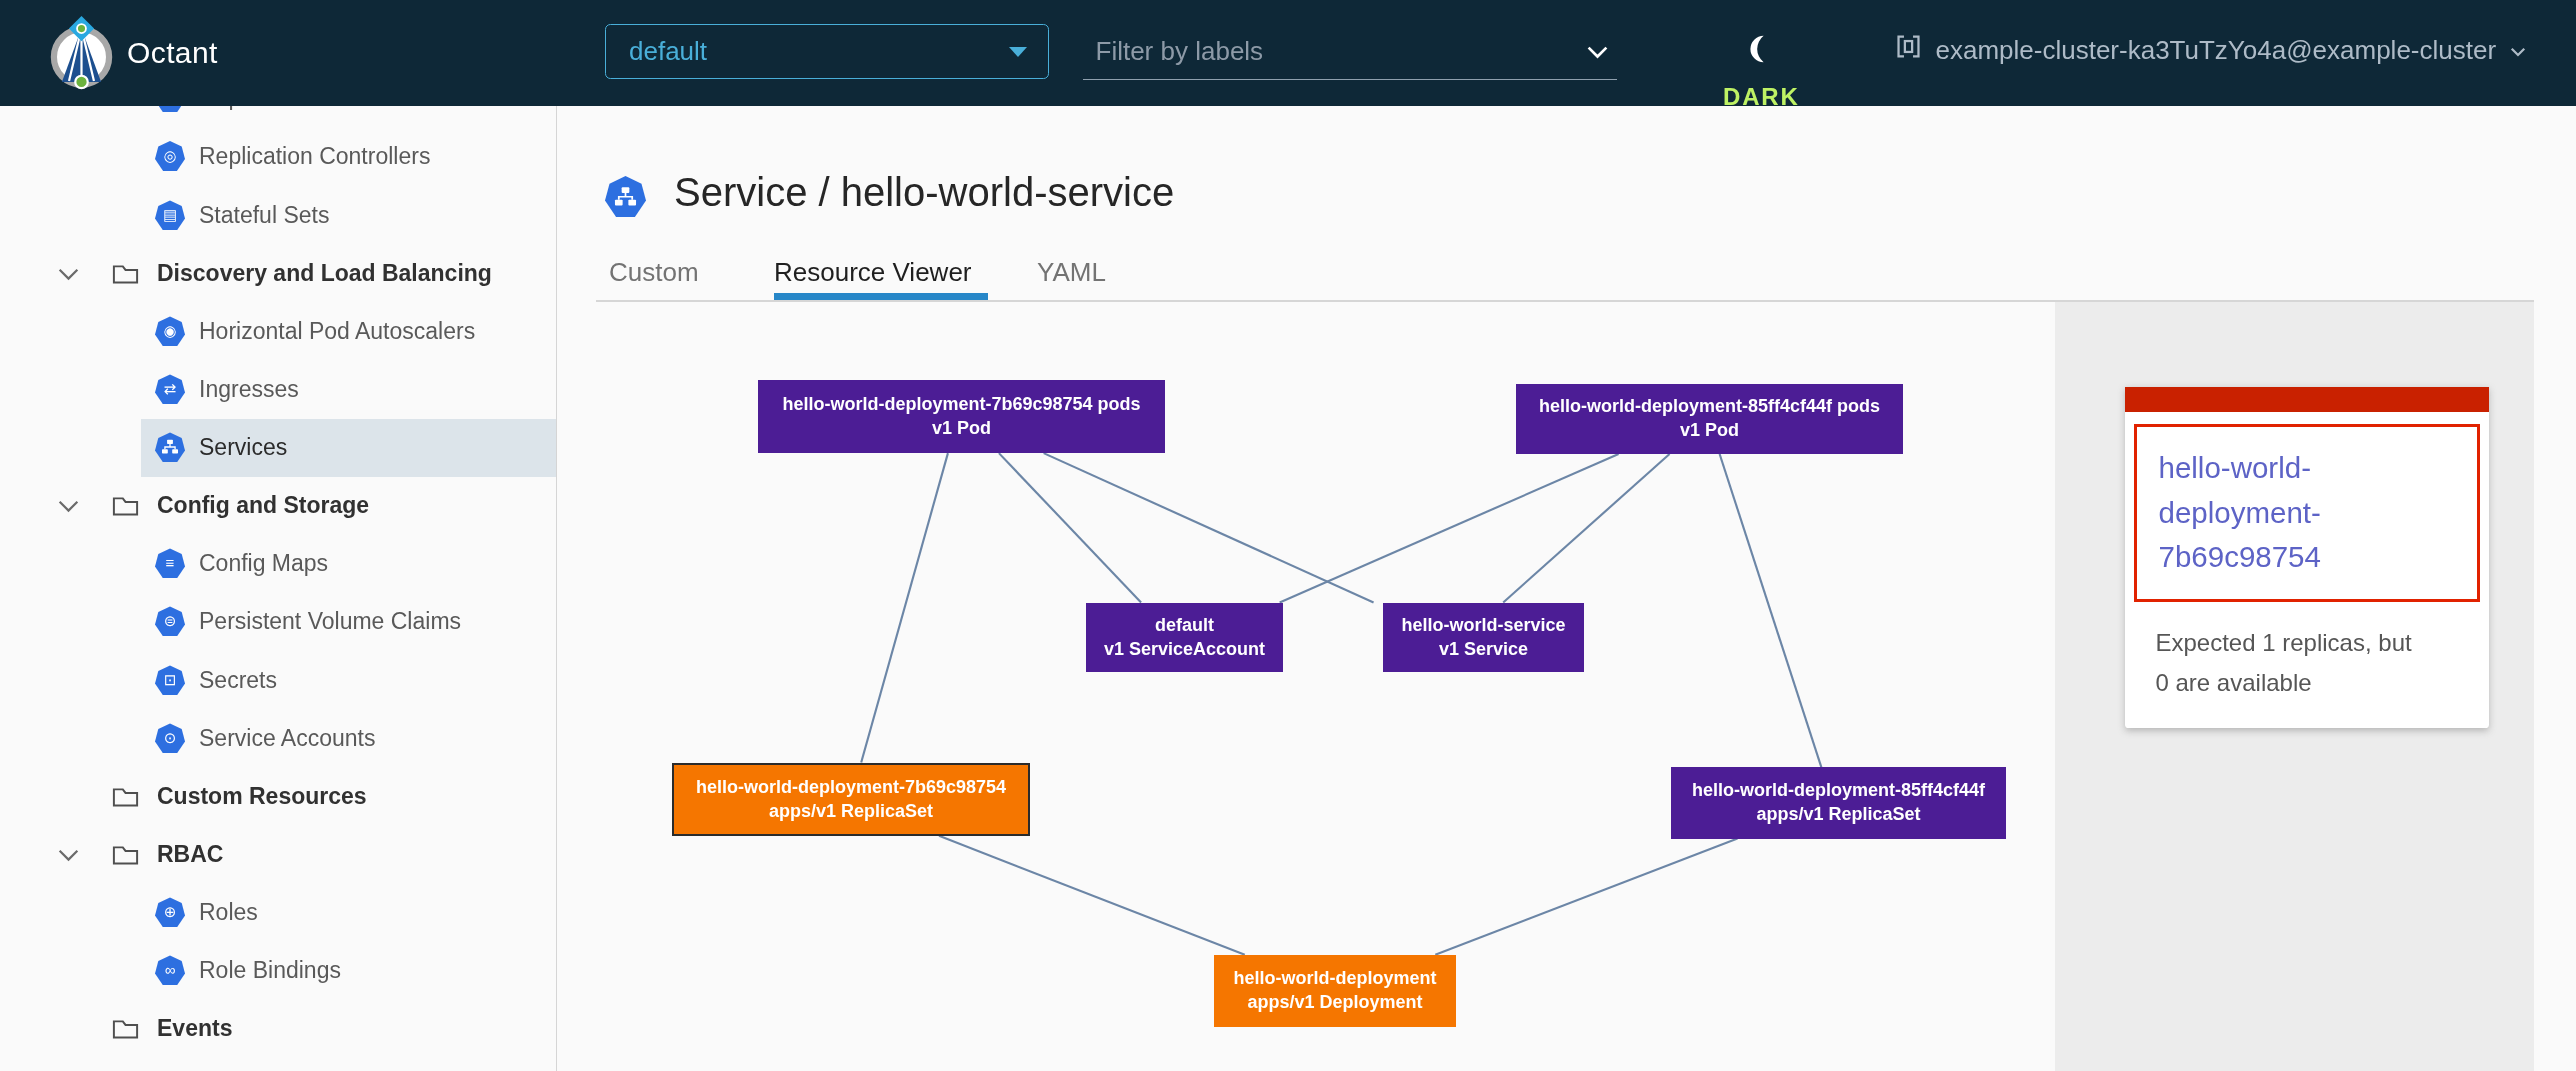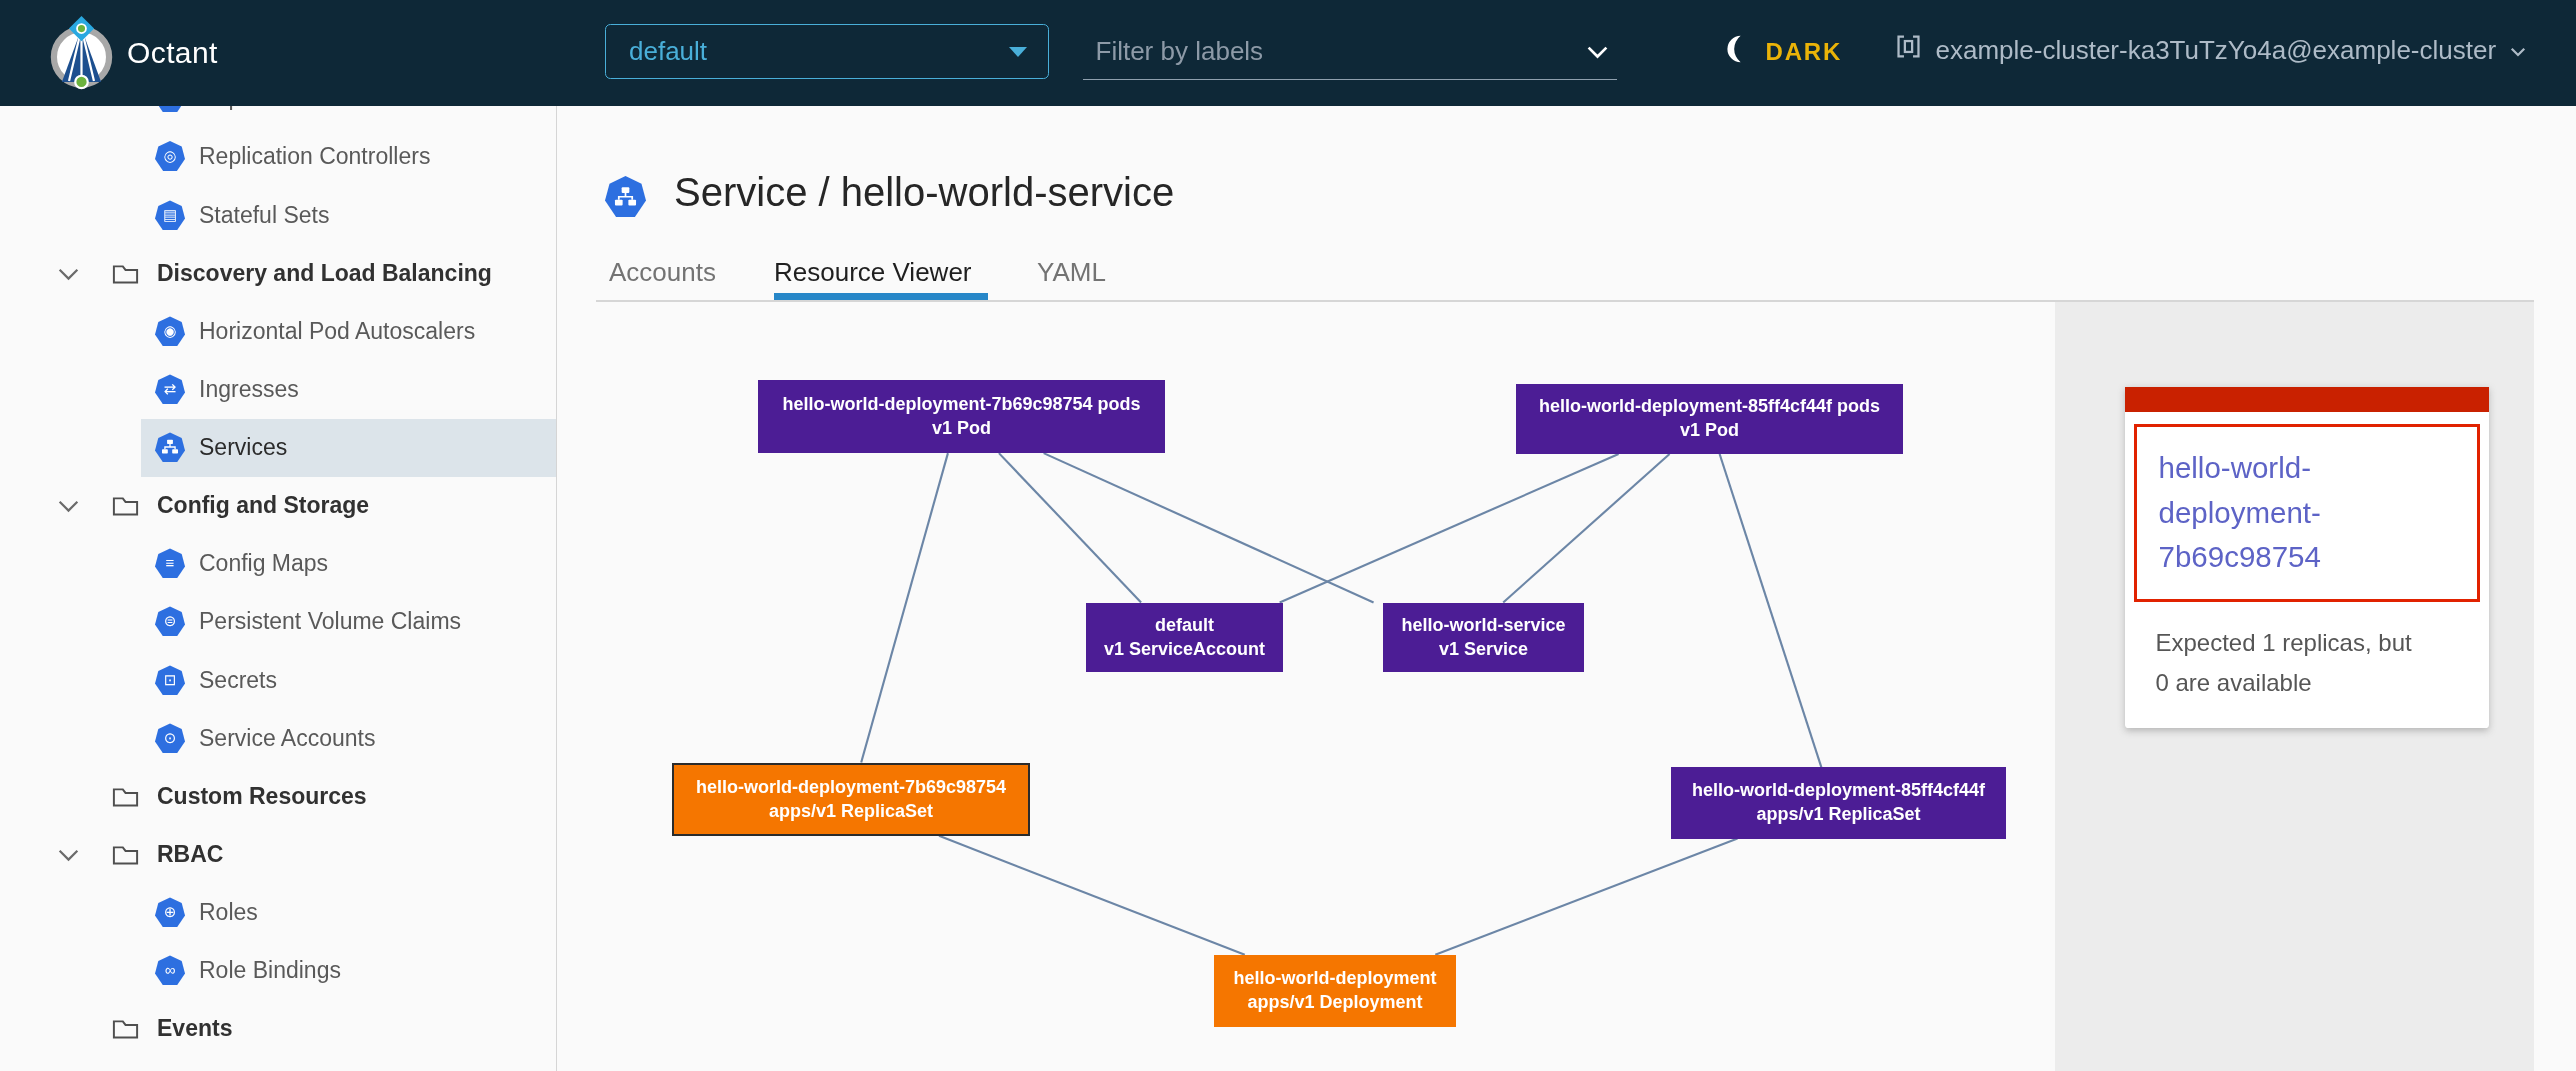--- a/index.html
+++ b/index.html
@@ -15,21 +15,21 @@
     color:#49afd9; font-size:26px; padding-left:23px; cursor:pointer; }
   .ns-caret { position:absolute; right:21.5px; top:22.4px; width:0; height:0;
     border-left:9px solid transparent; border-right:9px solid transparent; border-top:10.7px solid #49afd9; }
   .filter-wrap { position:absolute; left:1083px; top:25px; width:534px; height:55px;
     border-bottom:1.8px solid #8fa0ae; }
   .filter-input { width:483px; height:52px; background:transparent; border:none; outline:none;
     color:#fde047; font-size:26px; padding-left:12.5px; font-family:"Liberation Sans",sans-serif; }
   .filter-input::placeholder { color:#8d9aa7; opacity:1; }
   .filter-chevron { position:absolute; right:7.2px; top:19.7px; }
   .dark-toggle { position:absolute; left:1723px; top:34px; display:flex; align-items:center; gap:12.5px;
-    color:#eab308; font-size:24px; font-weight:bold; letter-spacing:1.8px; cursor:pointer; }
+    color:#bef264; font-size:24px; font-weight:bold; letter-spacing:1.8px; cursor:pointer;flex-direction:column; }
   .context { position:absolute; left:1894px; top:32px; display:flex; align-items:center; gap:12.5px;
     color:#aebbc7; font-size:26px; cursor:pointer; }
 
   
   .sidebar { position:absolute; left:0; top:106px; width:557px; height:965px;
     background:#fafafa; border-right:0.9px solid #d5d5d5; overflow:hidden; }
   .srow { position:absolute; left:0; width:557px; height:58px; cursor:pointer; }
   .srow .hl { position:absolute; left:141px; top:0; width:416px; height:58px; background:#dce4ea; }
   .hept { position:absolute; left:155px; top:13.4px; width:30px; height:30px; background:#2d6fe0;
     clip-path:polygon(50% 0%, 89% 19%, 100% 60%, 73% 100%, 27% 100%, 0% 60%, 11% 19%);
@@ -265,21 +265,21 @@
   <span class="title-icon">
     <svg width="23" height="21.5" viewBox="0 0 24 22">
       <rect x="8" y="1" width="8" height="6" rx="1" fill="#fff"></rect>
       <rect x="1" y="14" width="8" height="6" rx="1" fill="#fff"></rect>
       <rect x="15" y="14" width="8" height="6" rx="1" fill="#fff"></rect>
       <path d="M12 7 v4 M5 14 v-3 h14 v3" stroke="#fff" stroke-width="1.8" fill="none"></path>
     </svg>
   </span>
   <h1 class="page-title">Service / hello-world-service</h1>
 
-  <span class="tab" style="left:51px">Accounts</span>
+  <span class="tab" style="left:51px">Custom</span>
   <span class="tab active" style="left:216px">Resource Viewer</span>
   <span class="tab" style="left:479px">YAML</span>
   <div class="tab-underline"></div>
   <div class="toolbar-divider"></div>
 
   <div class="graph">
     <svg class="edges" width="1497" height="769" viewBox="0 219 1674 860">
       <g stroke="#5d7a9e" stroke-width="2.4" opacity="0.9">
         <line x1="436" y1="388" x2="339" y2="734"></line>
         <line x1="493" y1="388" x2="652" y2="555"></line>

